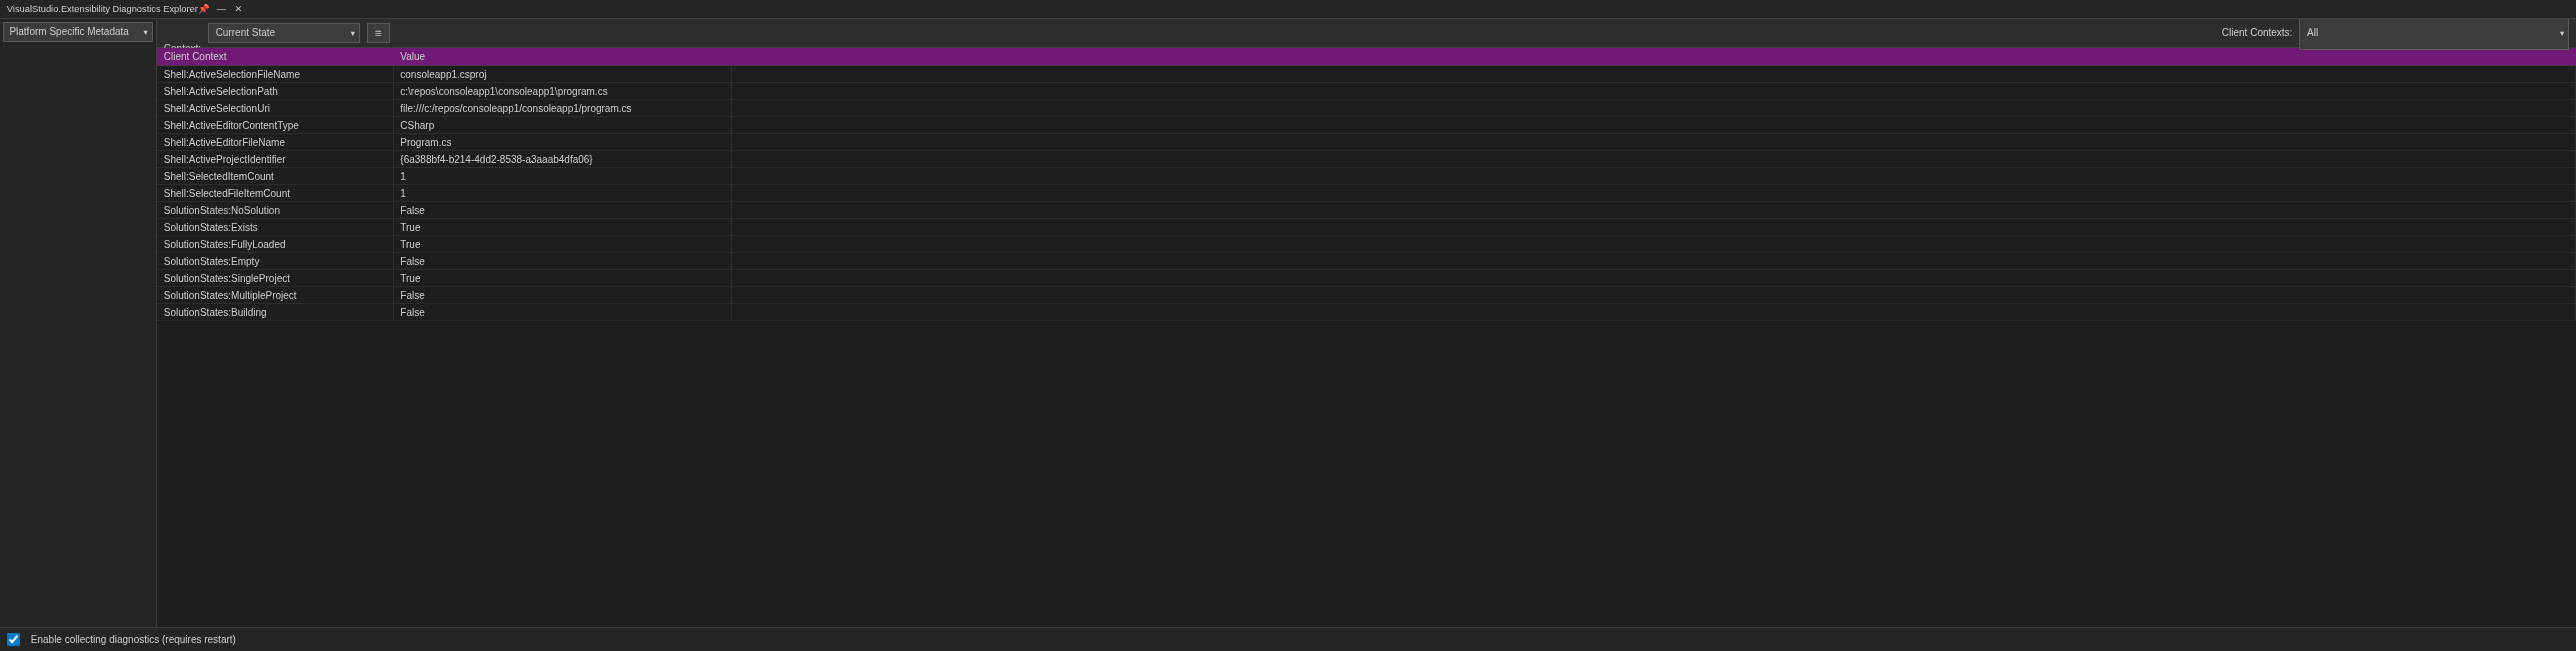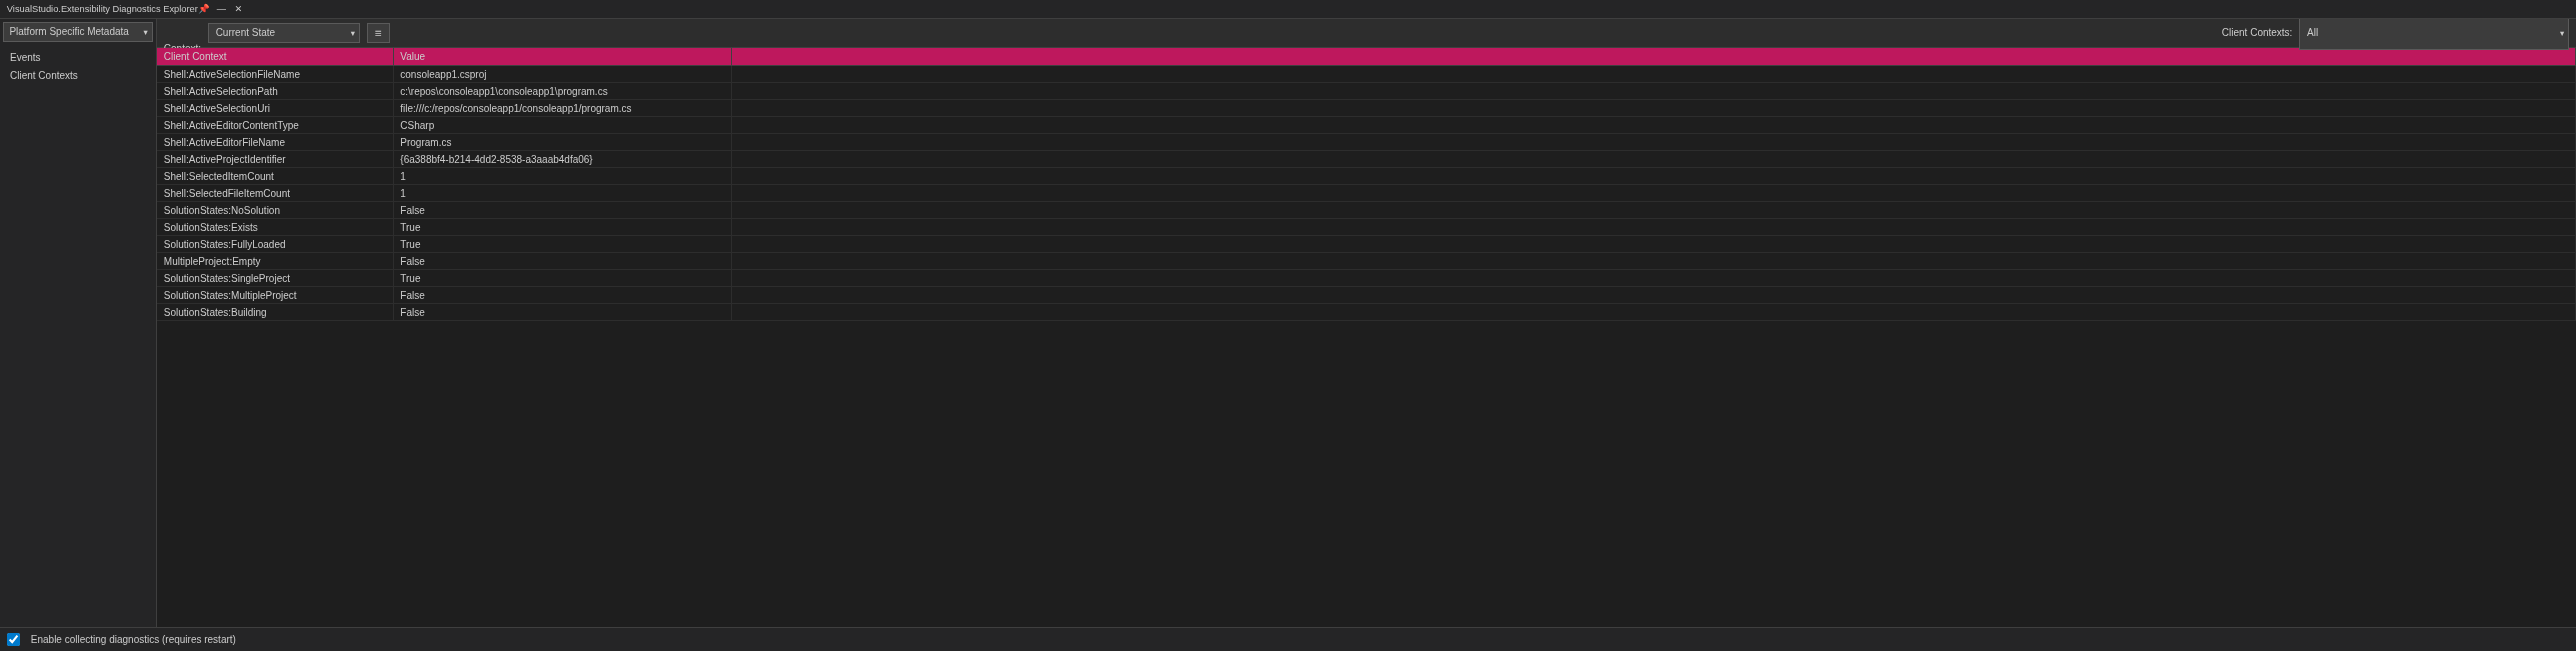--- a/index.html
+++ b/index.html
@@ -245,21 +245,21 @@
       overflow-y: auto;
       overflow-x: hidden;
     }
 
     .data-table {
       width: 100%;
       border-collapse: collapse;
     }
 
     .data-table thead tr {
-      background-color: #be185d;
+      background-color: #701a75;
       border-bottom: 0.8px solid #3f3f3f;
     }
 
     .data-table thead th {
       text-align: left;
       padding: 3.4px 6.8px;
       font-size: 10px;
       color: #cccccc;
       font-weight: normal;
       border-right: 0.8px solid #3f3f3f;
@@ -310,24 +310,20 @@
 </div>
 
 <div class="main-container">
 
   <div class="sidebar">
     <div class="sidebar-dropdown-wrapper">
       <select>
         <option>Platform Specific Metadata</option>
       </select>
     </div>
-    <ul class="sidebar-nav">
-      <li class="sidebar-nav-item">Events</li>
-      <li class="sidebar-nav-item">Client Contexts</li>
-    </ul>
   </div>
 
   <div class="right-panel">
 
     <div class="toolbar">
       <span class="toolbar-label">Context:</span>
       <div class="toolbar-select-wrapper">
         <select class="toolbar-select">
           <option>Current State</option>
         </select>
@@ -402,21 +398,21 @@
               <td>SolutionStates:Exists</td>
               <td>True</td>
               <td></td>
             </tr>
             <tr>
               <td>SolutionStates:FullyLoaded</td>
               <td>True</td>
               <td></td>
             </tr>
             <tr>
-              <td>MultipleProject:Empty</td>
+              <td>SolutionStates:Empty</td>
               <td>False</td>
               <td></td>
             </tr>
             <tr>
               <td>SolutionStates:SingleProject</td>
               <td>True</td>
               <td></td>
             </tr>
             <tr>
               <td>SolutionStates:MultipleProject</td>

